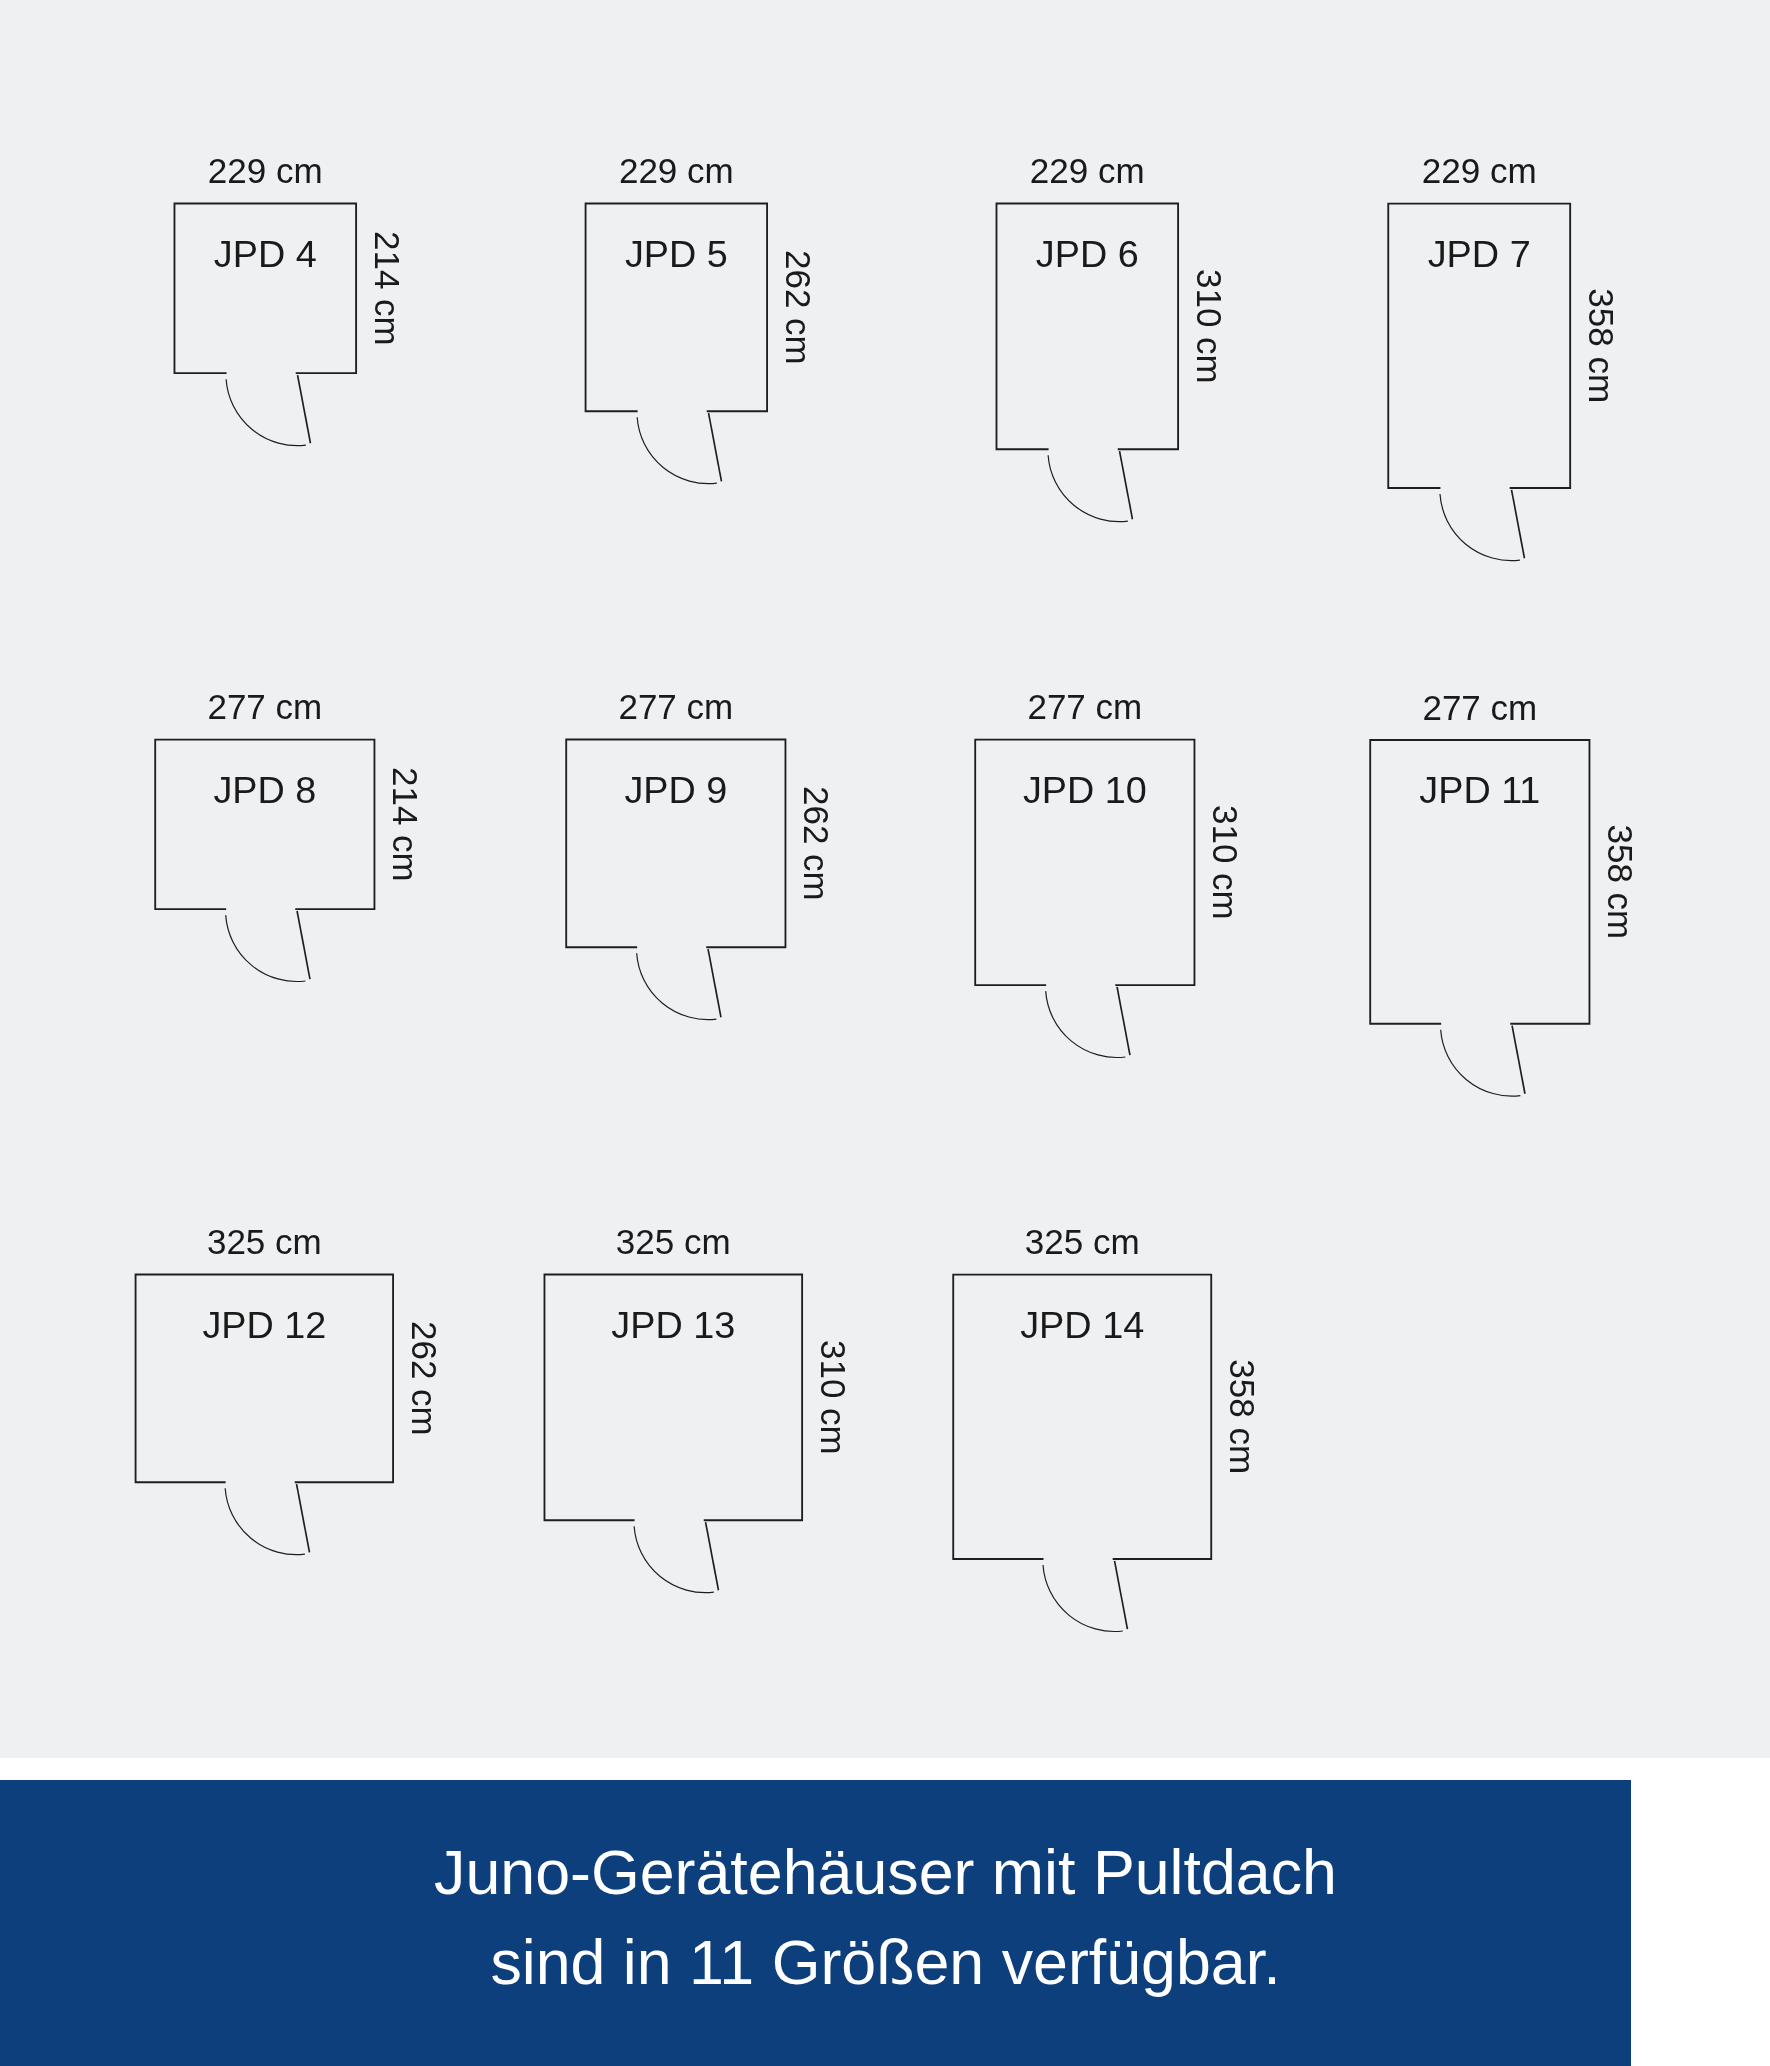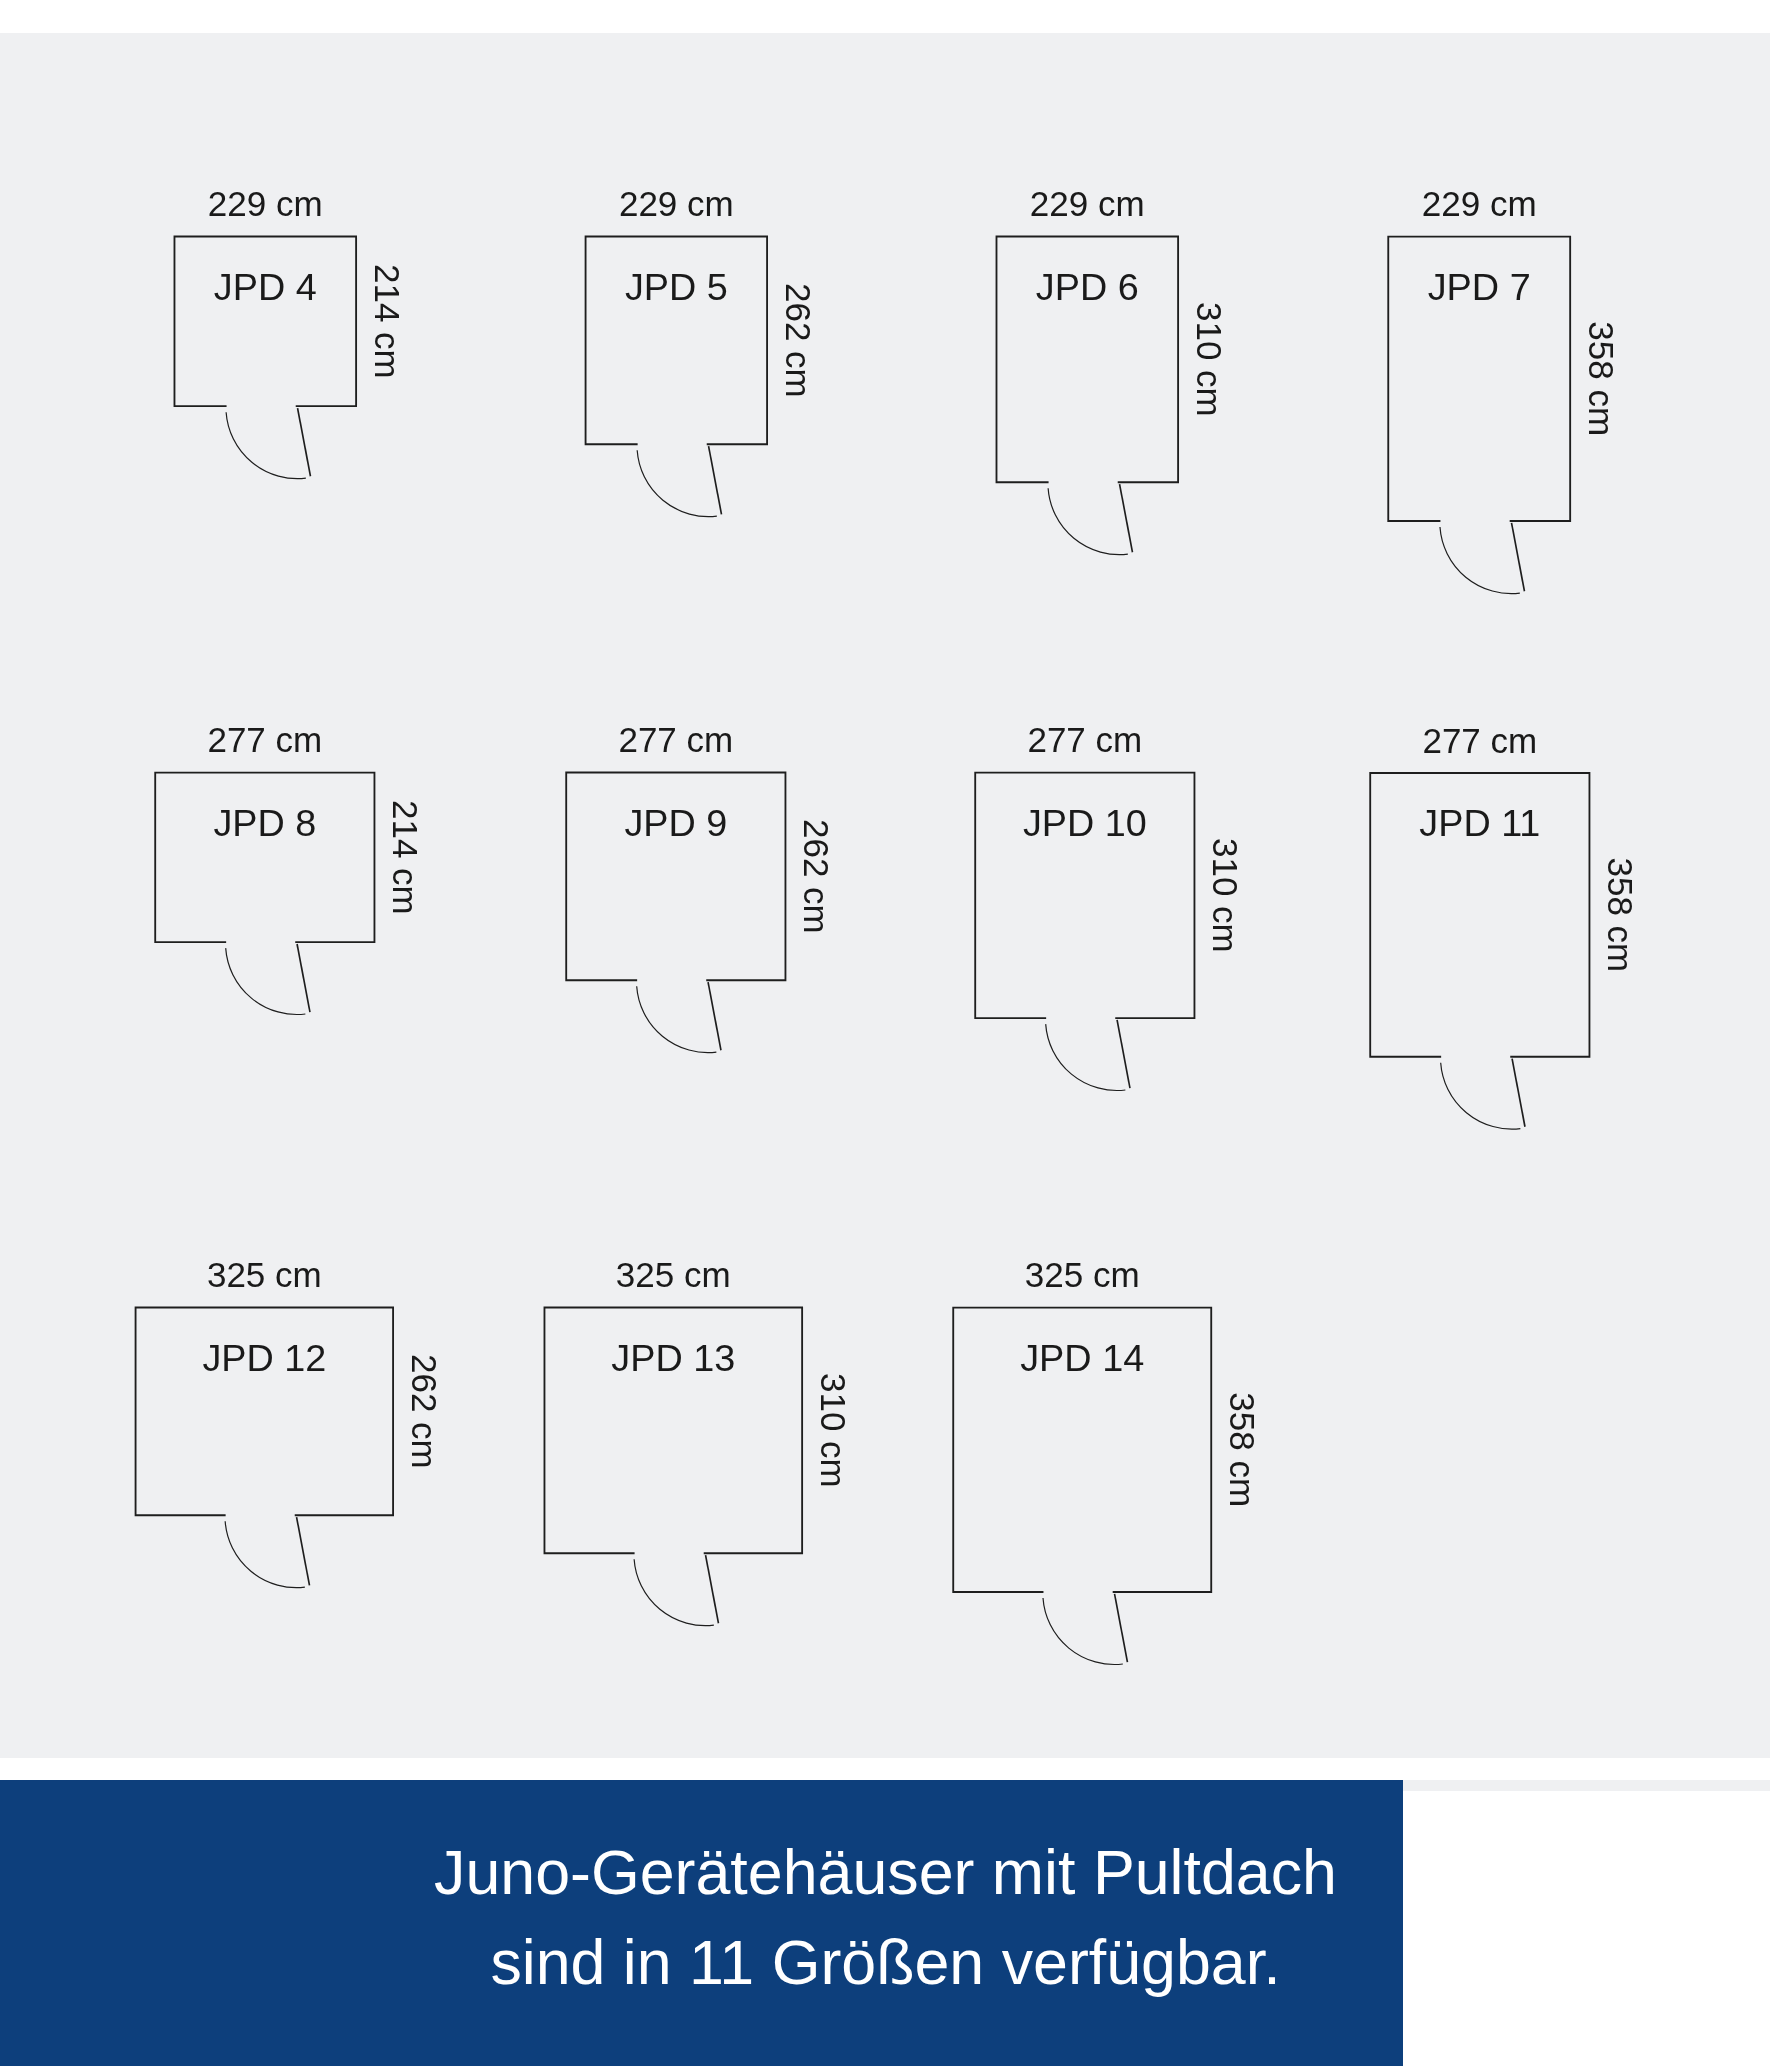--- a/index.html
+++ b/index.html
@@ -14,32 +14,31 @@
   #stage {
     position: relative;
     width: 1771px;
     height: 2066px;
   }
   #diagram-area {
     position: absolute;
     left: 0; top: 0;
     width: 1771px;
     height: 1758px;
-    margin-top: 33px;
   }
   #divider-strip {
     position: absolute;
     left: 0; top: 1758px;
     width: 1771px;
     height: 22px;
   }
   #banner {
     position: absolute;
     left: 0; top: 1780px;
-    width: 1403px;
+    width: 1631px;
     height: 286px;
     text-align: right;
   }
   .shed-svg {
     position: absolute;
     overflow: visible;
   }
   .shed-svg text {
     font-family: "Liberation Sans", "DejaVu Sans", sans-serif;
   }

